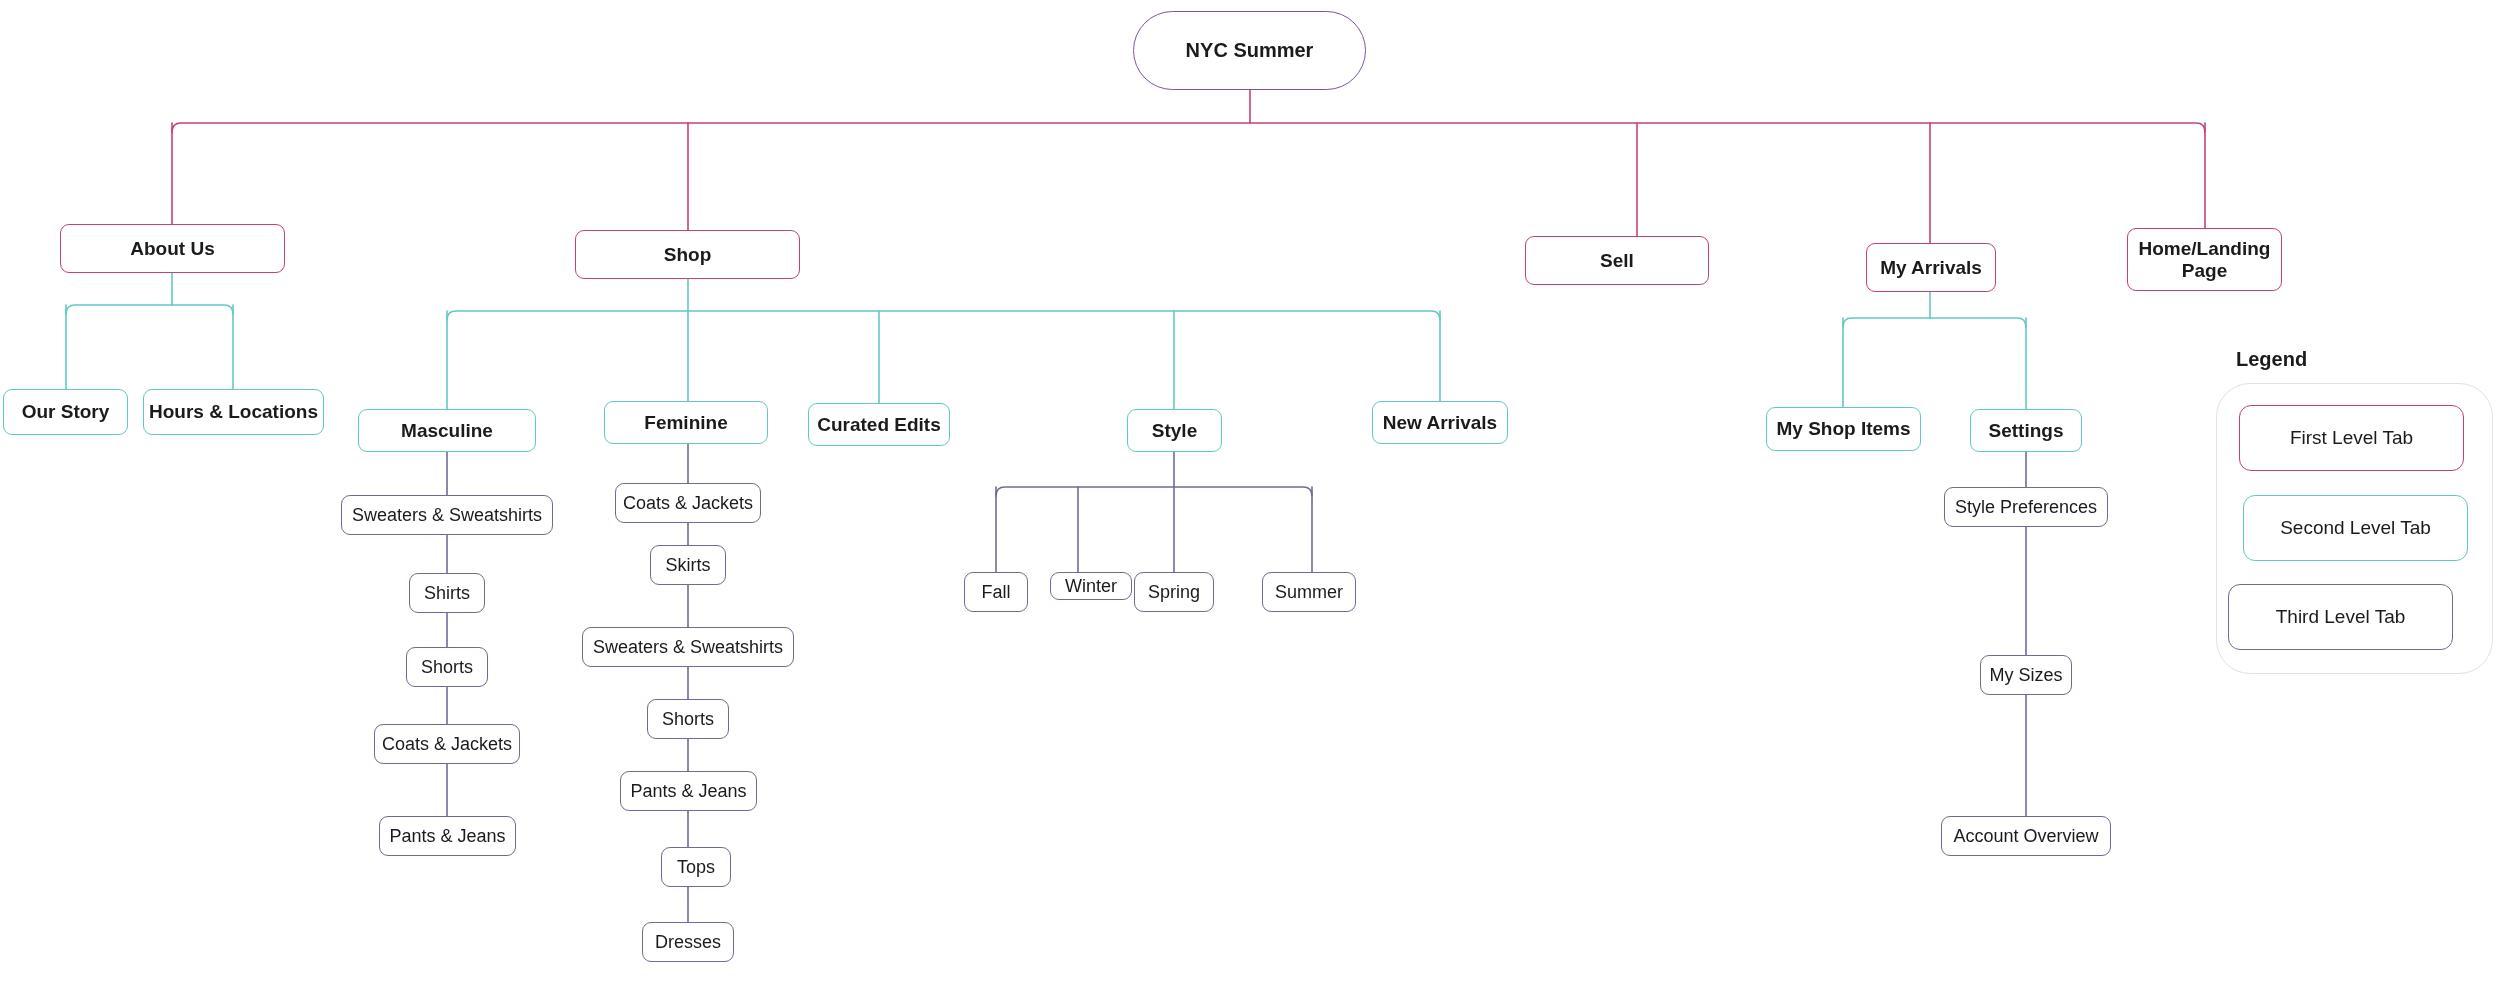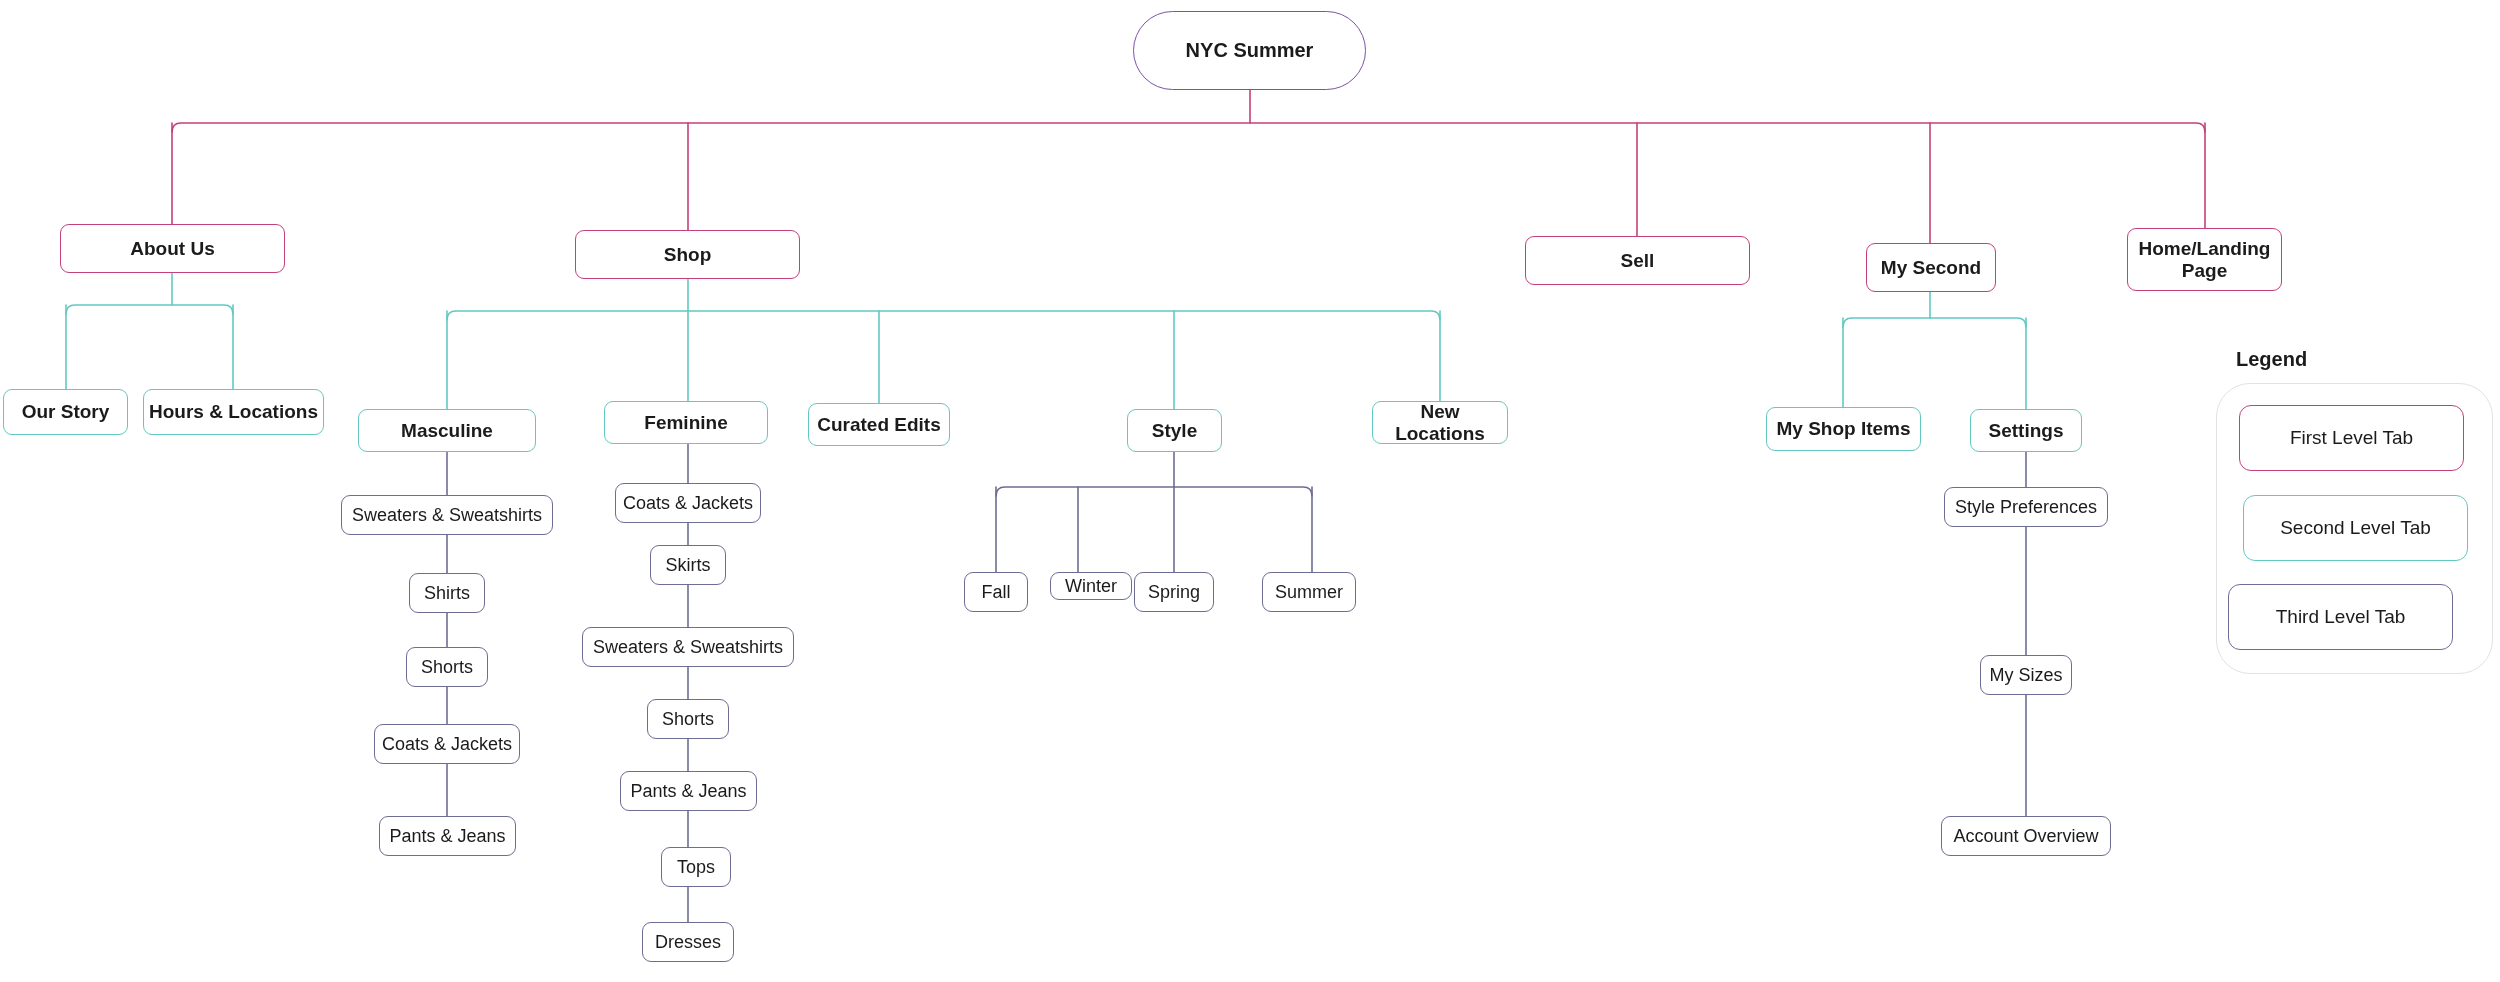--- a/index.html
+++ b/index.html
@@ -126,40 +126,40 @@
       </g>
     </g>
   </svg>
 
   <div class="node lvl0" style="left:1133px;top:11px;width:233px;height:79px;">NYC Summer</div>
 
   <div class="node lvl1" style="left:60px;top:224px;width:225px;height:49px;">About Us</div>
 
   <div class="node lvl1" style="left:575px;top:230px;width:225px;height:49px;">Shop</div>
 
-  <div class="node lvl1" style="left:1525px;top:236px;width:225px;height:49px;text-align:right;">Sell</div>
-
-  <div class="node lvl1" style="left:1866px;top:243px;width:130px;height:49px;">My Second</div>
+  <div class="node lvl1" style="left:1525px;top:236px;width:184px;height:49px;text-align:right;">Sell</div>
+
+  <div class="node lvl1" style="left:1866px;top:243px;width:130px;height:49px;">My Arrivals</div>
 
   <div class="node lvl1" style="left:2127px;top:228px;width:155px;height:63px;">Home/Landing
 Page</div>
 
   <div class="node lvl2" style="left:3px;top:389px;width:125px;height:46px;">Our Story</div>
 
   <div class="node lvl2" style="left:143px;top:389px;width:181px;height:46px;">Hours &amp; Locations</div>
 
   <div class="node lvl2" style="left:358px;top:409px;width:178px;height:43px;">Masculine</div>
 
   <div class="node lvl2" style="left:604px;top:401px;width:164px;height:43px;">Feminine</div>
 
   <div class="node lvl2" style="left:808px;top:403px;width:142px;height:43px;">Curated Edits</div>
 
   <div class="node lvl2" style="left:1127px;top:409px;width:95px;height:43px;">Style</div>
 
-  <div class="node lvl2" style="left:1372px;top:401px;width:136px;height:43px;">New Locations</div>
+  <div class="node lvl2" style="left:1372px;top:401px;width:136px;height:43px;">New Arrivals</div>
 
   <div class="node lvl2" style="left:1766px;top:407px;width:155px;height:44px;">My Shop Items</div>
 
   <div class="node lvl2" style="left:1970px;top:409px;width:112px;height:43px;">Settings</div>
 
   <div class="node lvl3" style="left:341px;top:495px;width:212px;height:40px;">Sweaters &amp; Sweatshirts</div>
 
   <div class="node lvl3" style="left:409px;top:573px;width:76px;height:40px;">Shirts</div>
 
   <div class="node lvl3" style="left:406px;top:647px;width:82px;height:40px;">Shorts</div>

